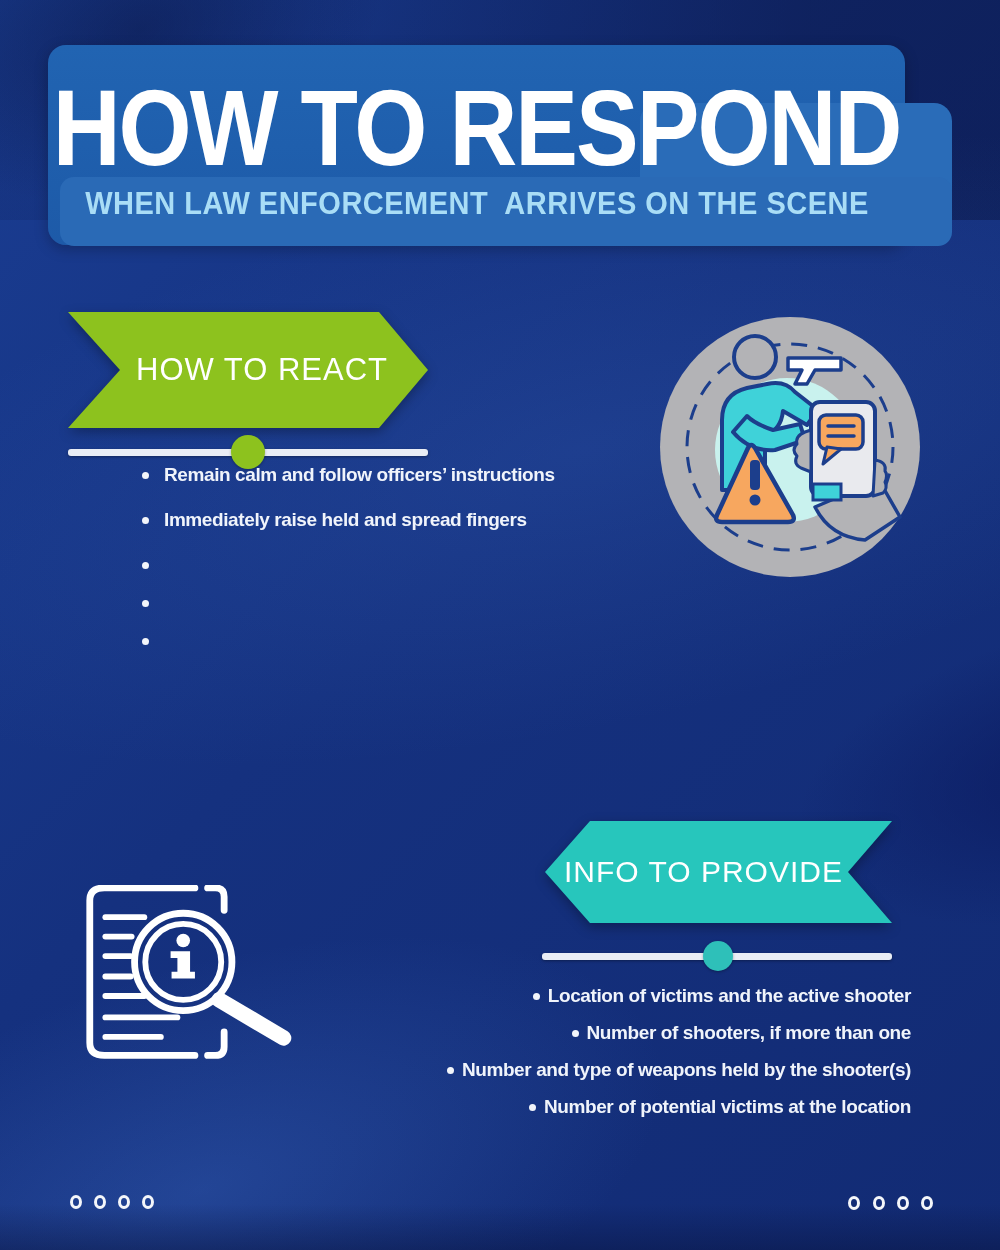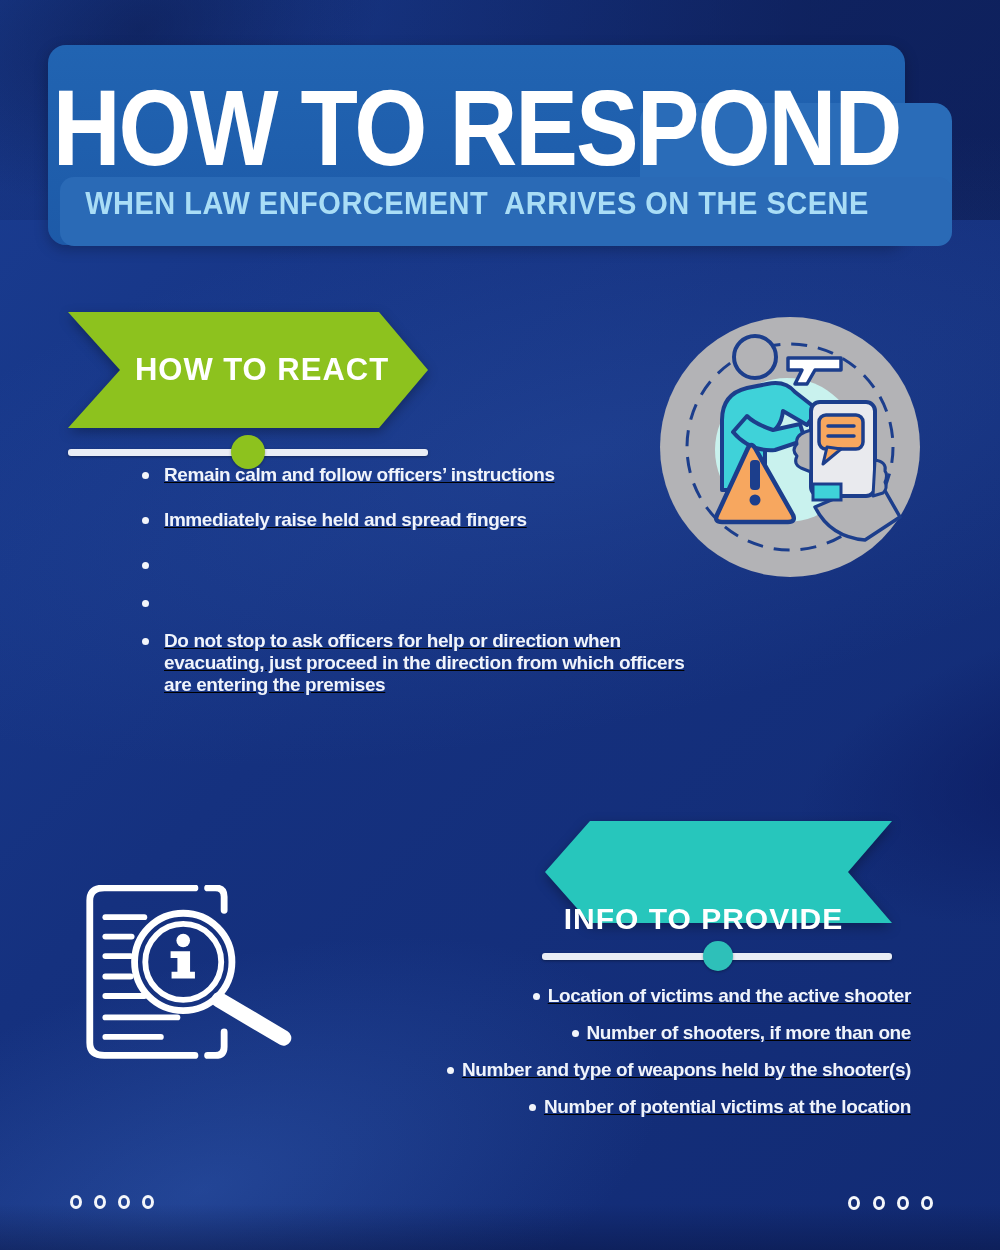--- a/index.html
+++ b/index.html
@@ -29,28 +29,28 @@
   .hdr-rect-b{position:absolute;left:60px;top:177px;width:892px;height:69px;border-radius:14px;background:#2a6ab6;}
   .hdr-title{position:absolute;left:48px;top:64px;width:857px;text-align:center;
     color:#ffffff;font-weight:700;font-size:94px;letter-spacing:-2px;line-height:112px;
     transform:scaleY(1.15);transform-origin:top center;white-space:nowrap;}
   .hdr-subtitle{position:absolute;left:40px;top:186px;width:874px;text-align:center;
     color:#a9ddf6;font-weight:700;font-size:29px;letter-spacing:0.5px;white-space:pre-wrap;
     transform:scaleY(1.06);transform-origin:top center;}
   
   .banner-svg{position:absolute;filter:drop-shadow(0 4px 6px rgba(0,0,0,0.3));}
   .banner-label{position:absolute;display:flex;align-items:center;justify-content:center;
-    color:#ffffff;font-weight:700;letter-spacing:1px;text-align:center;}
+    color:#ffffff;font-weight:400;letter-spacing:1px;text-align:center;}
   .lbl-react{left:68px;top:312px;width:360px;height:116px;font-size:31px;padding-left:28px;box-sizing:border-box;}
-  .lbl-info{left:545px;top:821px;width:347px;height:102px;font-size:30px;padding-right:30px;box-sizing:border-box;margin-top:47px;}
+  .lbl-info{left:545px;top:821px;width:347px;height:102px;font-size:30px;padding-right:30px;box-sizing:border-box;}
   
   .divider{position:absolute;height:7px;border-radius:3px;background:#e9edf5;box-shadow:0 1px 3px rgba(0,0,0,0.35);}
   .divider-dot{position:absolute;border-radius:50%;box-shadow:0 1px 3px rgba(0,0,0,0.3);}
   
-  .blist{position:absolute;text-decoration:underline;}
+  .blist{position:absolute;}
   .li{display:flex;align-items:flex-start;}
   .list-react .li{margin-bottom:23px;}
   .list-info .li{margin-bottom:15px;justify-content:flex-end;}
   .bullet{flex:0 0 auto;width:7px;height:7px;border-radius:50%;background:#f2f5fb;margin-top:8px;}
   .list-react .bullet{margin-right:15px;}
   .list-info .bullet{margin-right:8px;}
   .li-text{color:#f0f4fb;font-weight:700;font-size:19px;line-height:22px;letter-spacing:-0.4px;white-space:pre-line;}
   
   .scene-icon{position:absolute;left:655px;top:312px;width:270px;height:270px;}
   .doc-icon{position:absolute;left:80px;top:885px;width:225px;height:185px;}
@@ -99,23 +99,20 @@
         <span class="bullet"></span>
       </div>
 
 
       <div class="li">
         <span class="bullet"></span>
       </div>
 
       <div class="li">
         <span class="bullet"></span>
-        <span class="li-text">Do not stop to ask officers for help or direction when
-evacuating, just proceed in the direction from which officers
-are entering the premises</span>
       </div>
     </div>
 
   <svg class="scene-icon" viewBox="0 0 270 270">
     <circle cx="135" cy="135" r="130" fill="#b3b3b6"></circle>
     <circle cx="135" cy="135" r="103" fill="none" stroke="#1c3e8c" stroke-width="3" stroke-dasharray="16 11"></circle>
     <circle cx="132" cy="138" r="72" fill="#c9f2ee"></circle>
 
     <path d="M67,178 L67,108 Q67,82 92,76 L112,72 Q130,68 140,80 L163,98 L152,113 L128,99 Q126,118 110,124 L110,178 Z" fill="#3fd2d9" stroke="#1c3e8c" stroke-width="4" stroke-linejoin="round"></path>
     <path d="M78,120 Q95,140 120,138 L150,128 L145,112 L118,118 Q100,112 92,104 Z" fill="#3fd2d9" stroke="#1c3e8c" stroke-width="4" stroke-linejoin="round"></path>

